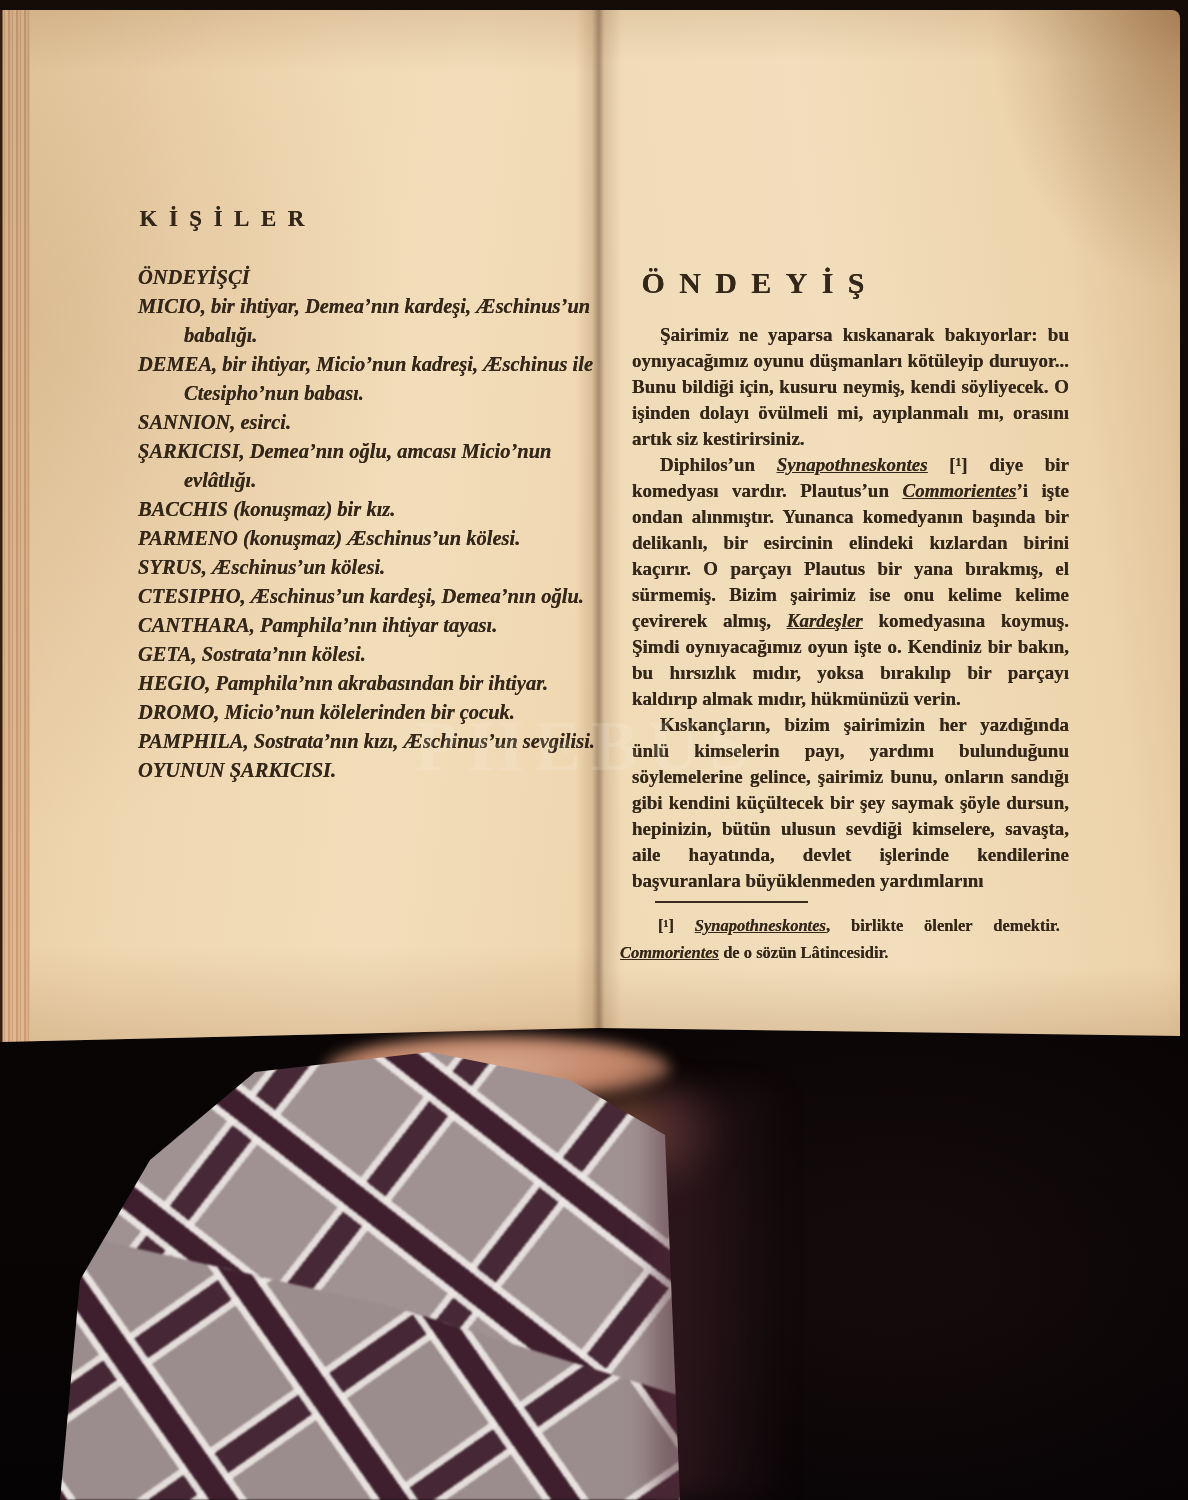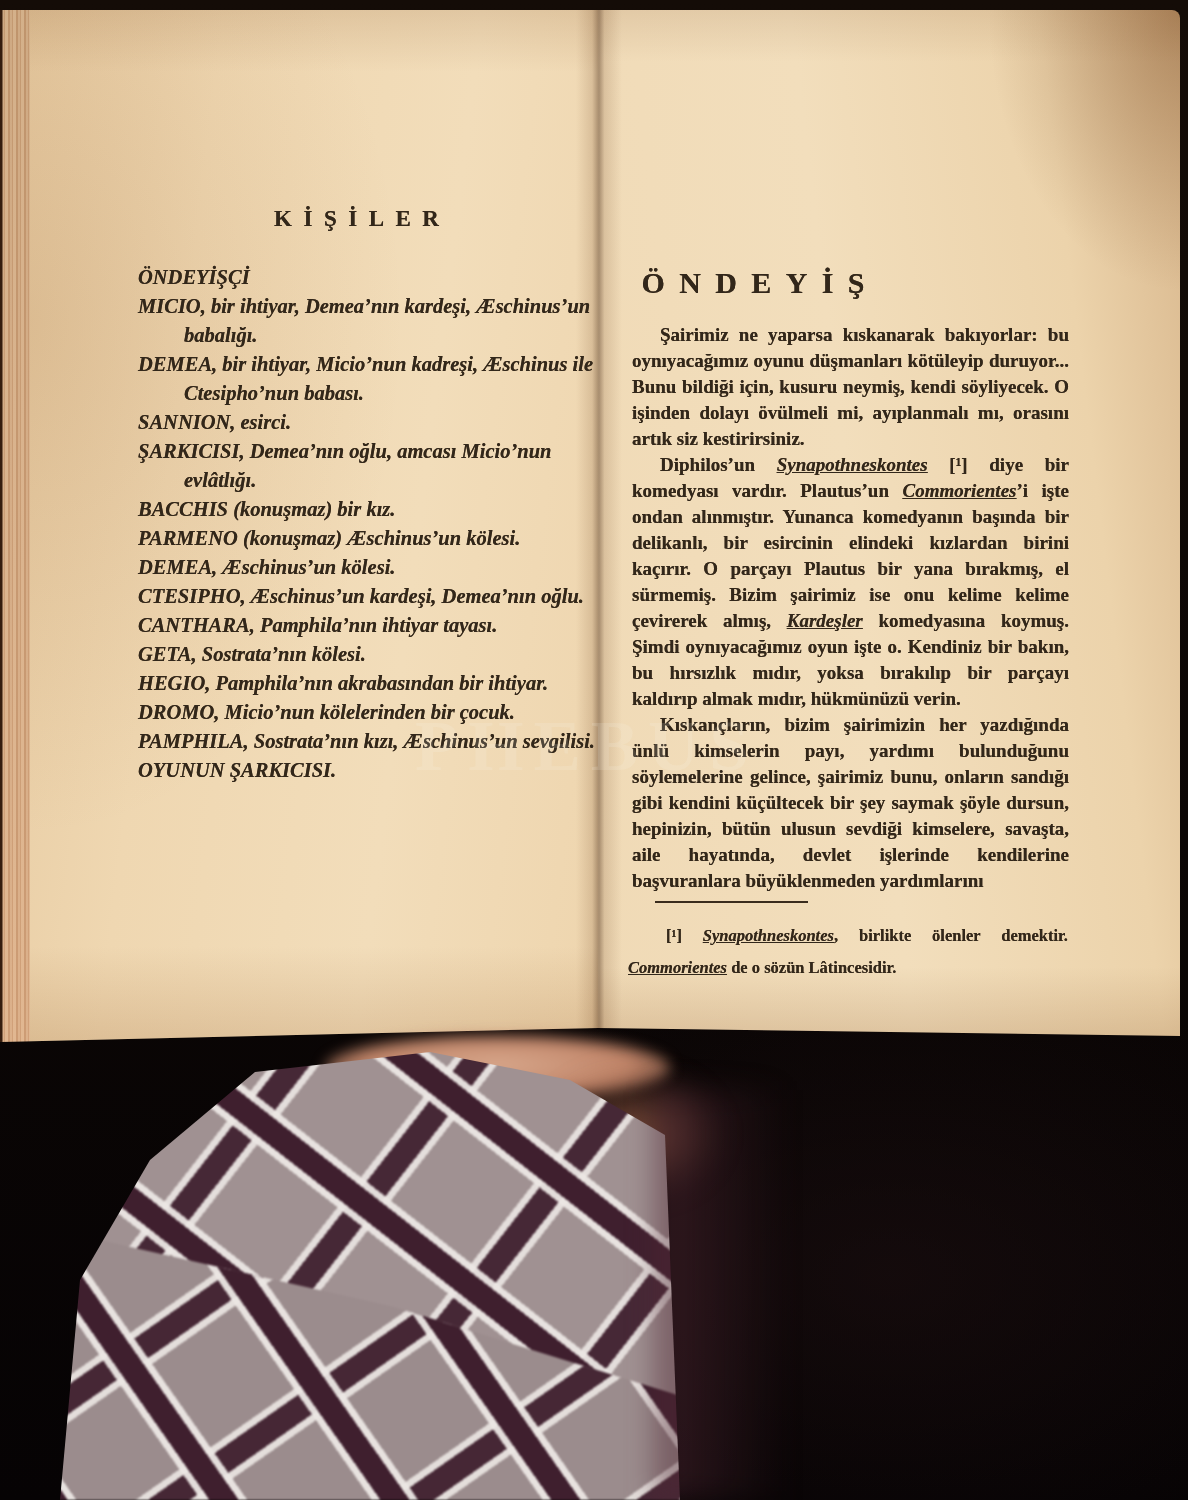--- a/index.html
+++ b/index.html
@@ -29,35 +29,35 @@
           linear-gradient(to bottom, rgba(120,70,30,.12) 0, rgba(0,0,0,0) 5%, rgba(0,0,0,0) 92%, rgba(140,90,45,.24) 100%),
           linear-gradient(263deg,#d9b88e 0%,#ecd3ab 20%,#f2debc 55%,#f0dab6 100%);}
   .gutter{position:absolute;left:576px;top:0;width:46px;height:100%;
         background:linear-gradient(90deg, rgba(100,55,20,0) 0%, rgba(100,55,20,.16) 35%,
                    rgba(66,33,10,.42) 50%, rgba(100,55,20,.16) 62%, rgba(100,55,20,0) 100%);}
 
   
   .ink{color:#32271a;text-shadow:0 0 .6px rgba(62,42,25,.85);}
   .left-title{position:absolute;left:128px;top:196px;width:457px;margin:0;
         font-size:23px;font-weight:700;letter-spacing:.5em;text-indent:.5em;
-        text-align:center;font-family:inherit;}
+        text-align:left;font-family:inherit;}
   .left-list{position:absolute;left:138px;top:253px;width:457px;
         font-style:italic;font-weight:700;font-size:20.5px;line-height:29px;}
   .cast-entry{padding-left:46px;text-indent:-46px;}
   .right-title{position:absolute;left:620px;top:249px;width:437px;margin:7px;
         font-size:30px;font-weight:700;letter-spacing:.48em;text-indent:.48em;
         text-align:left;}
   .right-body{position:absolute;left:632px;top:312px;width:437px;
         font-size:19px;line-height:26px;font-weight:700;text-align:justify;}
   .right-body p{margin:0;text-indent:28px;}
   .it{font-style:italic;text-decoration:underline;}
   .footnote-rule{position:absolute;left:655px;top:891px;width:153px;height:2px;
         background:#3a2c1d;}
-  .footnote{position:absolute;left:620px;top:902px;width:440px;margin:8px;
-        font-size:16.5px;line-height:32px;font-weight:700;text-align:justify;text-indent:38px;}
+  .footnote{position:absolute;left:620px;top:902px;width:440px;margin:0;
+        font-size:16.5px;line-height:27px;font-weight:700;text-align:justify;text-indent:38px;}
 
   
   .hand-a{position:absolute;left:325px;top:1036px;width:345px;height:64px;border-radius:50%;
         background:radial-gradient(ellipse at 50% 45%, #d8a88c 0%, #c08468 55%, rgba(130,75,55,0) 100%);
         filter:blur(7px);}
   .hand-b{position:absolute;left:545px;top:1072px;width:175px;height:125px;border-radius:50%;
         background:radial-gradient(ellipse, rgba(150,92,70,.9), rgba(90,50,40,0) 70%);
         filter:blur(16px);}
   .plaid{position:absolute;left:30px;top:1040px;width:660px;height:460px;
         clip-path:polygon(30px 460px,50px 240px,120px 120px,225px 32px,400px 12px,540px 40px,635px 95px,650px 460px);
@@ -100,21 +100,21 @@
 
     <h1 class="left-title ink">KİŞİLER</h1>
     <div class="left-list ink">
         <div class="cast-entry">ÖNDEYİŞÇİ</div>
         <div class="cast-entry">MICIO, bir ihtiyar, Demea’nın kardeşi, Æschinus’un babalığı.</div>
         <div class="cast-entry">DEMEA, bir ihtiyar, Micio’nun kadreşi, Æschinus ile Ctesipho’nun babası.</div>
         <div class="cast-entry">SANNION, esirci.</div>
         <div class="cast-entry">ŞARKICISI, Demea’nın oğlu, amcası Micio’nun evlâtlığı.</div>
         <div class="cast-entry">BACCHIS (konuşmaz) bir kız.</div>
         <div class="cast-entry">PARMENO (konuşmaz) Æschinus’un kölesi.</div>
-        <div class="cast-entry">DEMEA, Æschinus’un kölesi.</div>
+        <div class="cast-entry">SYRUS, Æschinus’un kölesi.</div>
         <div class="cast-entry">CTESIPHO, Æschinus’un kardeşi, Demea’nın oğlu.</div>
         <div class="cast-entry">CANTHARA, Pamphila’nın ihtiyar tayası.</div>
         <div class="cast-entry">GETA, Sostrata’nın kölesi.</div>
         <div class="cast-entry">HEGIO, Pamphila’nın akrabasından bir ihtiyar.</div>
         <div class="cast-entry">DROMO, Micio’nun kölelerinden bir çocuk.</div>
         <div class="cast-entry">PAMPHILA, Sostrata’nın kızı, Æschinus’un sevgilisi.</div>
         <div class="cast-entry">OYUNUN ŞARKICISI.</div>
       </div>
 
     <h1 class="right-title ink">ÖNDEYİŞ</h1>

